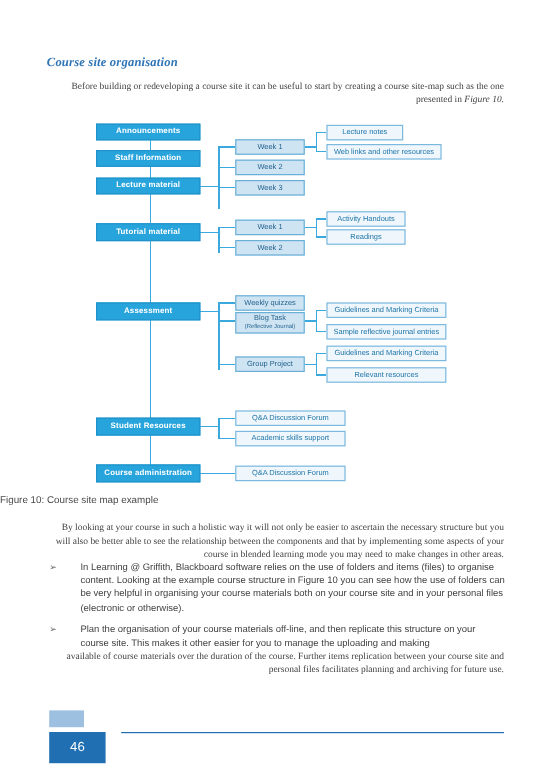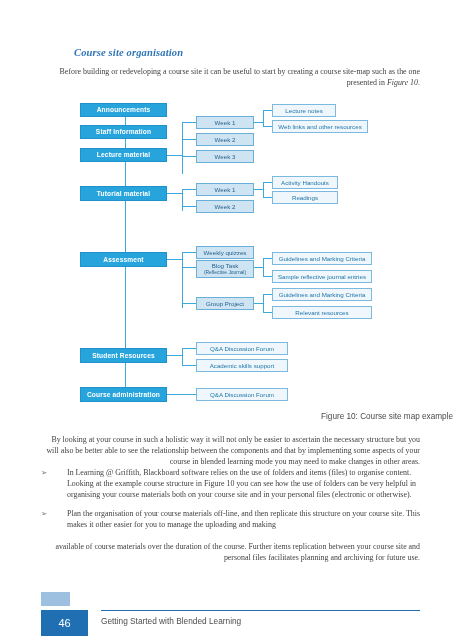--- a/index.html
+++ b/index.html
@@ -27,21 +27,20 @@
     position: absolute;
     left: 39px;
     top: 47px;
     font-family: "Liberation Serif", serif;
     font-style: italic;
     font-weight: bold;
     font-size: 10.5px;
     letter-spacing: 0.15px;
     color: #2e75b6;
     white-space: nowrap;
-    margin-left: 35px;
   }
 
   
   .body-par {
     position: absolute;
     font-family: "Liberation Serif", serif;
     font-size: 7.9px;
     line-height: 11.2px;
     color: #3f3f3f;
     text-align: right;
@@ -53,21 +52,21 @@
     top: 66px;
     width: 381px;
   }
 
   
   .figure-caption {
     position: absolute;
     left: 0;
     top: 412px;
     width: 453px;
-    text-align: right;
+    text-align: left;
     font-family: "Liberation Sans", sans-serif;
     font-size: 8.2px;
     color: #4a4a4a;
   }
 
   #after-fig-par {
     left: 39px;
     top: 434px;
     width: 381px;
   }
@@ -90,21 +89,21 @@
     width: 28px;
     font-family: "Liberation Sans", sans-serif;
     font-size: 7.5px;
     color: #6b6b6b;
     line-height: 11.2px;
     padding-left: 2px;
     box-sizing: border-box;
   }
   .bullet-text {
     flex: 1 1 auto;
-    font-family: Liberation Serif, serif;
+    font-family: Liberation Sans, sans-serif;
     font-size: 7.9px;
     line-height: 11.2px;
     color: #3f3f3f;
   }
 
   #tail-par {
     left: 39px;
     top: 541px;
     width: 381px;
   }
@@ -384,15 +383,14 @@
       <div class="bullet-text"><span>Plan the organisation of your course materials off-line, and then replicate this structure on your course site. This makes it other easier for you to manage the uploading and making</span></div>
     </div>
   </div>
 
   <div class="body-par" id="tail-par">available of course materials over the duration of the course. Further items replication between your course site and personal files facilitates planning and archiving for future use.</div>
 
   <div class="footer-swatch-light"></div>
   <div class="footer-rule"></div>
   <div class="footer-pageblock"></div>
   <div class="footer-pagenum">46</div>
-  <div class="footer-title">Getting Started with Blended Learning</div>
 
 </div>
 
 </body></html>

